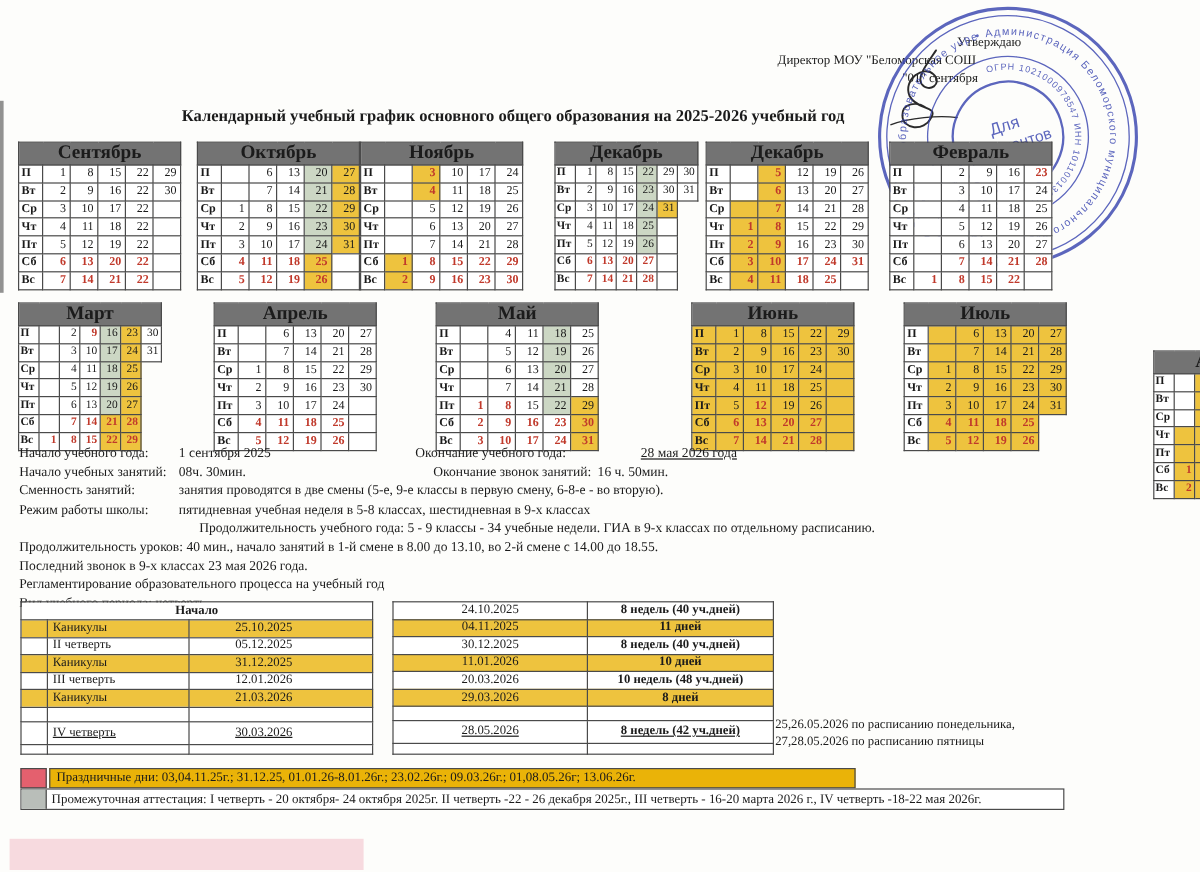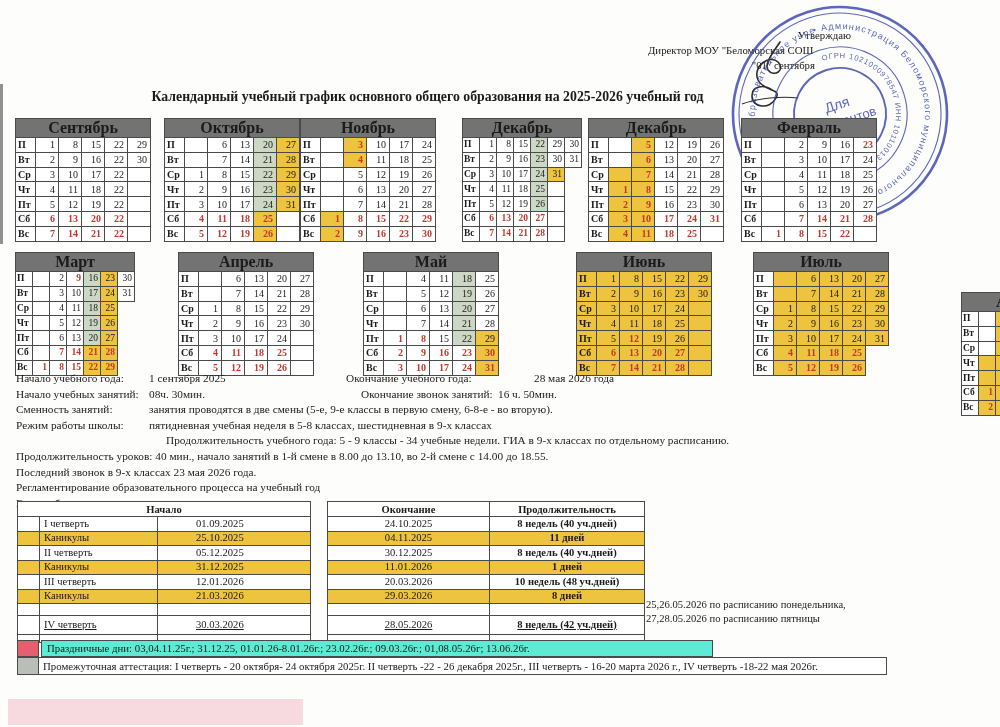--- a/index.html
+++ b/index.html
@@ -55,21 +55,21 @@
   .sched td.per{padding-left:4px;}
   .sched td.date{padding-left:38px;}
   .sched td.cend{text-align:center;}
   .sched td.cdur{text-align:center;font-weight:bold;}
   .sched-note{position:absolute;left:646px;top:598px;width:345px;font-size:10.6px;line-height:14px;}
   
   .hol-row{position:absolute;left:17px;top:640px;display:flex;align-items:stretch;font-size:10.8px;}
   .swatch{width:20px;height:15px;border:1px solid var(--border);}
   .swatch.red{background:var(--hol-swatch);}
   .swatch.gray{background:var(--att-swatch);}
-  .hol-box{border:1px solid var(--border);margin-left:2px;width:660px;height:15px;line-height:14px;padding:0 5px;background:#5eead4;}
+  .hol-box{border:1px solid var(--border);margin-left:2px;width:660px;height:15px;line-height:14px;padding:0 5px;background:#eab308;}
   .att-row{position:absolute;left:17px;top:657px;display:flex;align-items:center;
     border:1px solid var(--border);width:868px;height:16px;font-size:10.8px;background:#fff;}
   .att-row .swatch{height:16px;border:none;border-right:1px solid var(--border);flex:0 0 20px;}
   .att-text{padding-left:4px;line-height:15px;white-space:nowrap;}
   .stamp text{fill:var(--stamp);}
   .stamp circle{stroke:var(--stamp);fill:none;}
 </style>
 </head>
 <body>
 
@@ -890,21 +890,21 @@
           </tr>
         </tbody>
       </table>
     </div>
 
   <div class="info" id="info-block">
       <div class="iline">
         <span style="left: 0px;">Начало учебного года:</span>
         <span style="left: 133px;">1   сентября 2025</span>
         <span style="left: 330px;">Окончание учебного года:</span>
-        <span style="left: 518px;">28 мая 2026 года</span>
+        <span style="left: 518px; text-decoration: underline;">28 мая 2026 года</span>
       </div>
       <div class="iline">
         <span style="left: 0px;">Начало учебных занятий:</span>
         <span style="left: 133px;">08ч. 30мин.</span>
         <span style="left: 345px;">Окончание звонок занятий:</span>
         <span style="left: 482px;">16 ч. 50мин.</span>
       </div>
       <div class="iline">
         <span style="left: 0px;">Сменность занятий:</span>
         <span style="left: 133px;">занятия проводятся в две смены (5-е, 9-е классы в первую смену, 6-8-е - во вторую).</span>
@@ -934,25 +934,20 @@
     <table class="sched" id="sched-left">
         <colgroup>
           <col style="width: 22px;">
           <col style="width: 118px;">
           <col style="width: 153px;">
         </colgroup>
         <tbody>
           <tr>
             <th colspan="3">Начало</th>
           </tr>
-          <tr>
-            <td></td>
-            <td class="per">I четверть</td>
-            <td class="date">01.09.2025</td>
-          </tr>
           <tr class="hl">
             <td></td>
             <td class="per">Каникулы</td>
             <td class="date">25.10.2025</td>
           </tr>
           <tr>
             <td></td>
             <td class="per">II четверть</td>
             <td class="date">05.12.2025</td>
           </tr>
@@ -988,38 +983,34 @@
           </tr>
         </tbody>
       </table>
     <table class="sched" id="sched-right" style="margin-left:16px">
         <colgroup>
           <col style="width: 162px;">
           <col style="width: 155px;">
         </colgroup>
         <tbody>
           <tr>
-            <th>Окончание</th>
-            <th>Продолжительность</th>
-          </tr>
-          <tr>
             <td class="cend">24.10.2025</td>
             <td class="cdur">8 недель (40 уч.дней)</td>
           </tr>
           <tr class="hl">
             <td class="cend">04.11.2025</td>
             <td class="cdur">11  дней</td>
           </tr>
           <tr>
             <td class="cend">30.12.2025</td>
             <td class="cdur">8 недель (40 уч.дней)</td>
           </tr>
           <tr class="hl">
             <td class="cend">11.01.2026</td>
-            <td class="cdur">1 дней</td>
+            <td class="cdur">10 дней</td>
           </tr>
           <tr>
             <td class="cend">20.03.2026</td>
             <td class="cdur">10 недель (48 уч.дней)</td>
           </tr>
           <tr class="hl">
             <td class="cend">29.03.2026</td>
             <td class="cdur">8 дней</td>
           </tr>
           <tr class="spacer">

